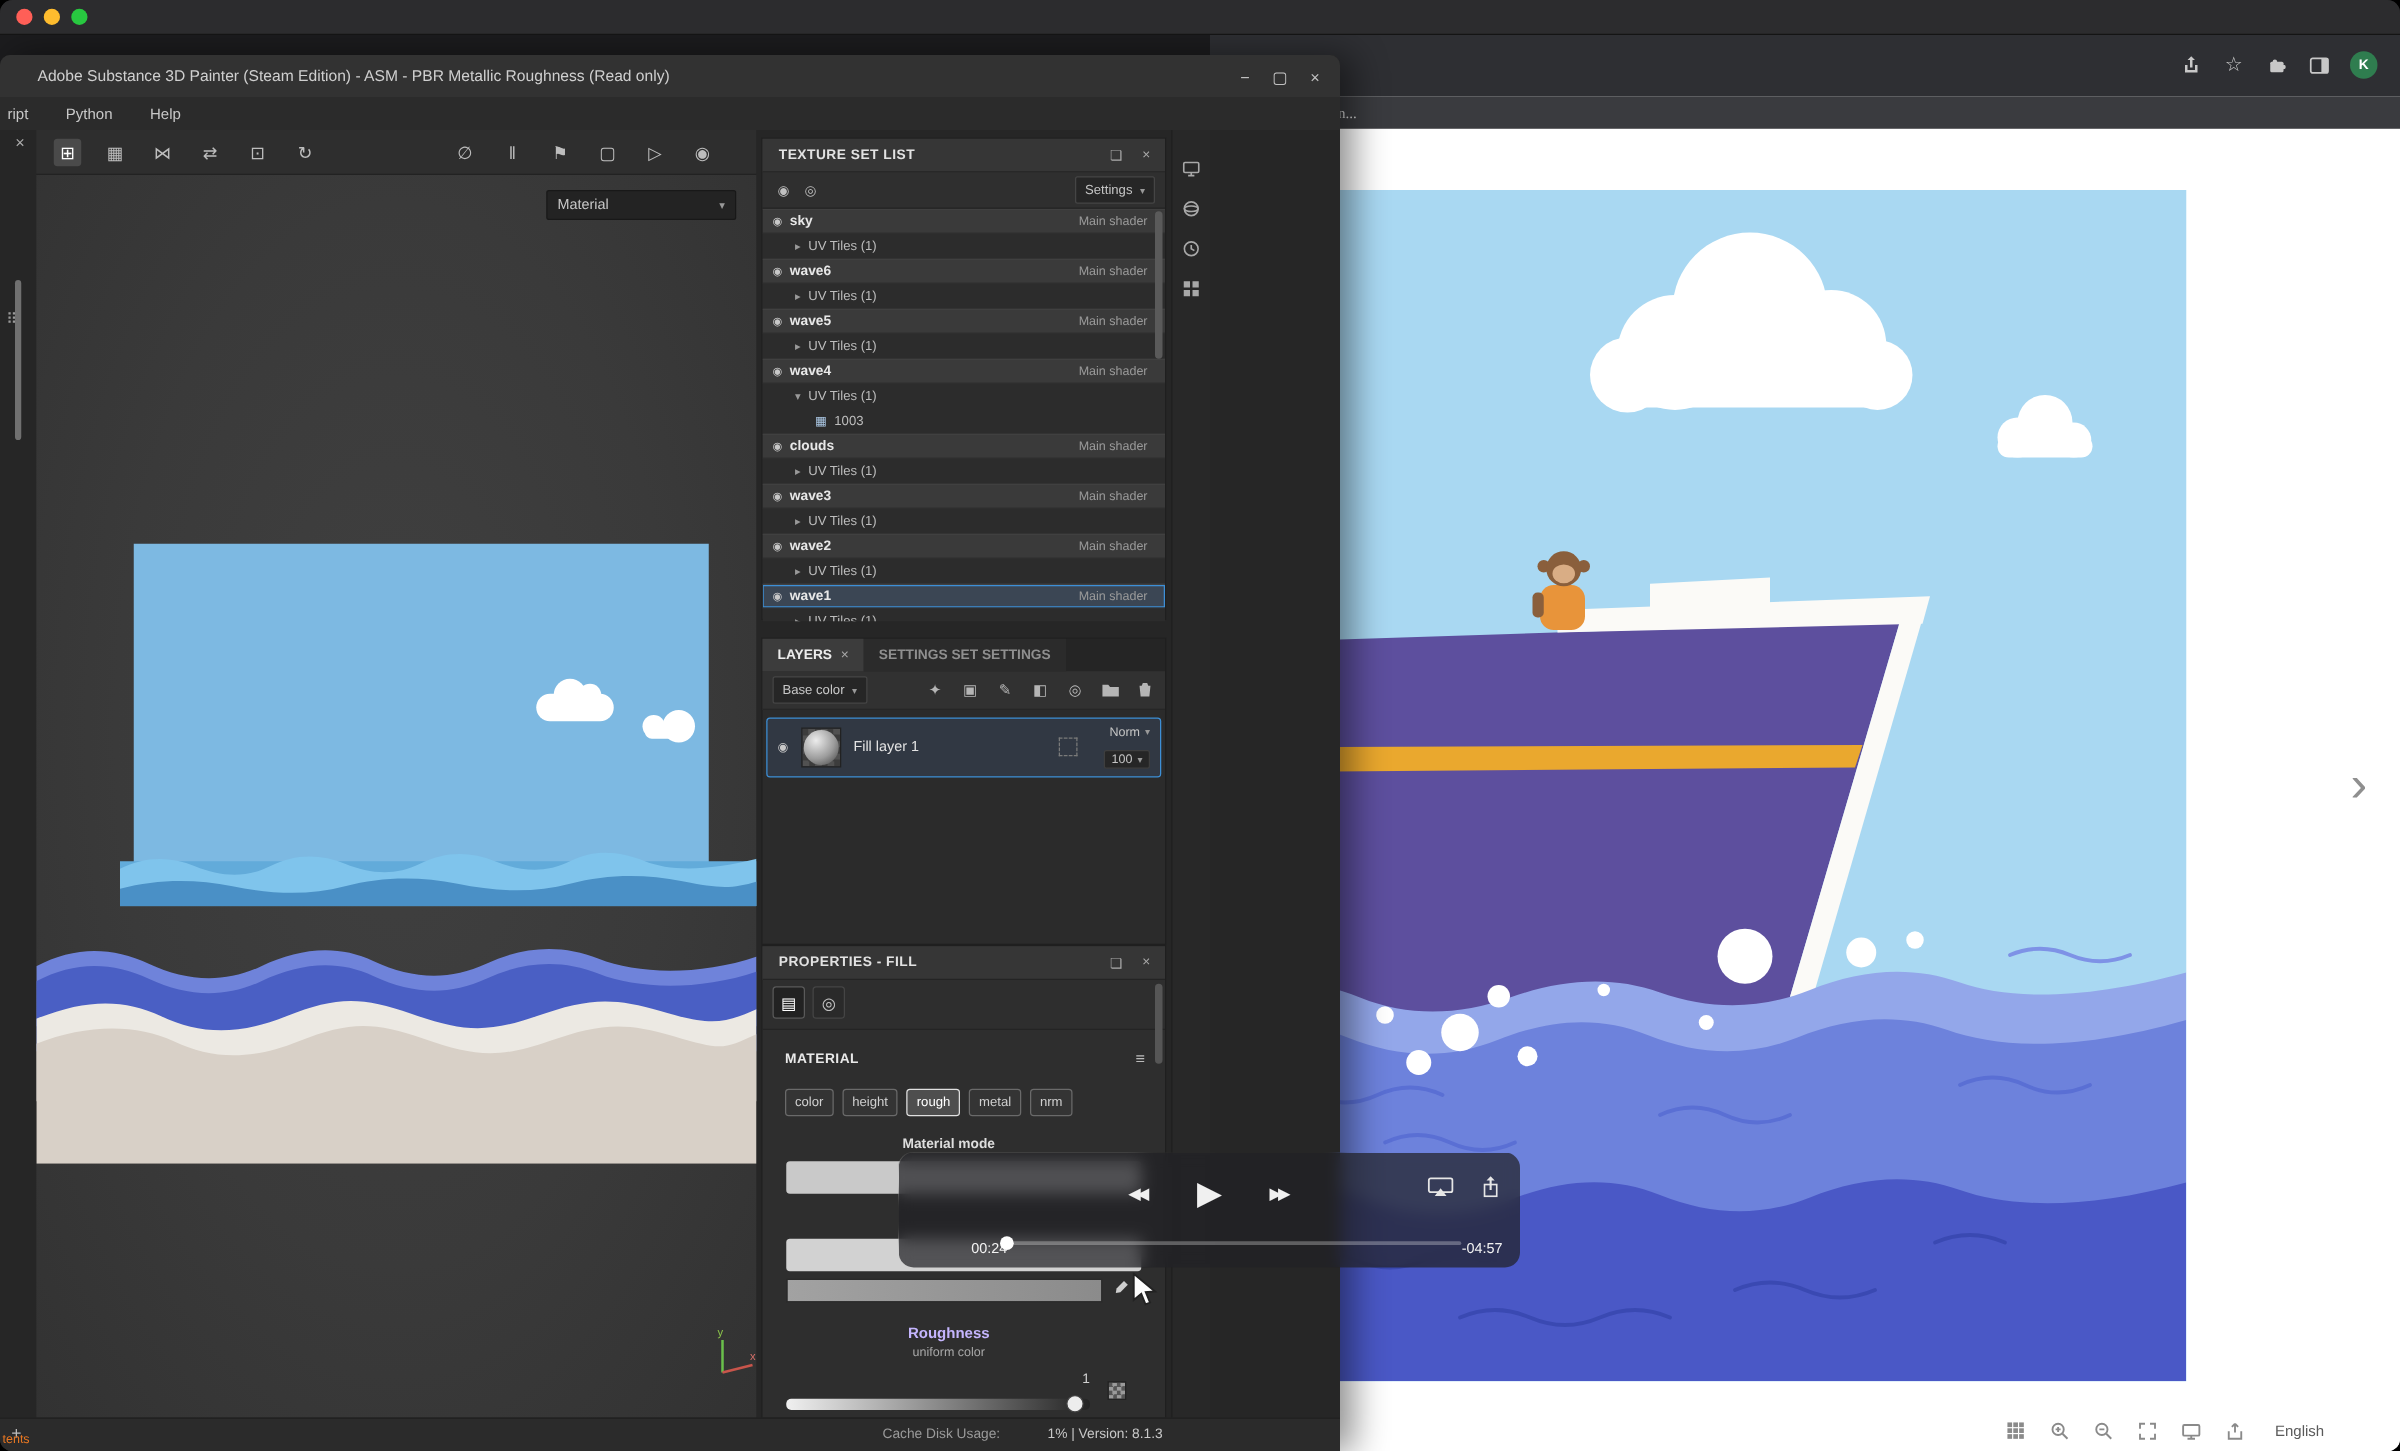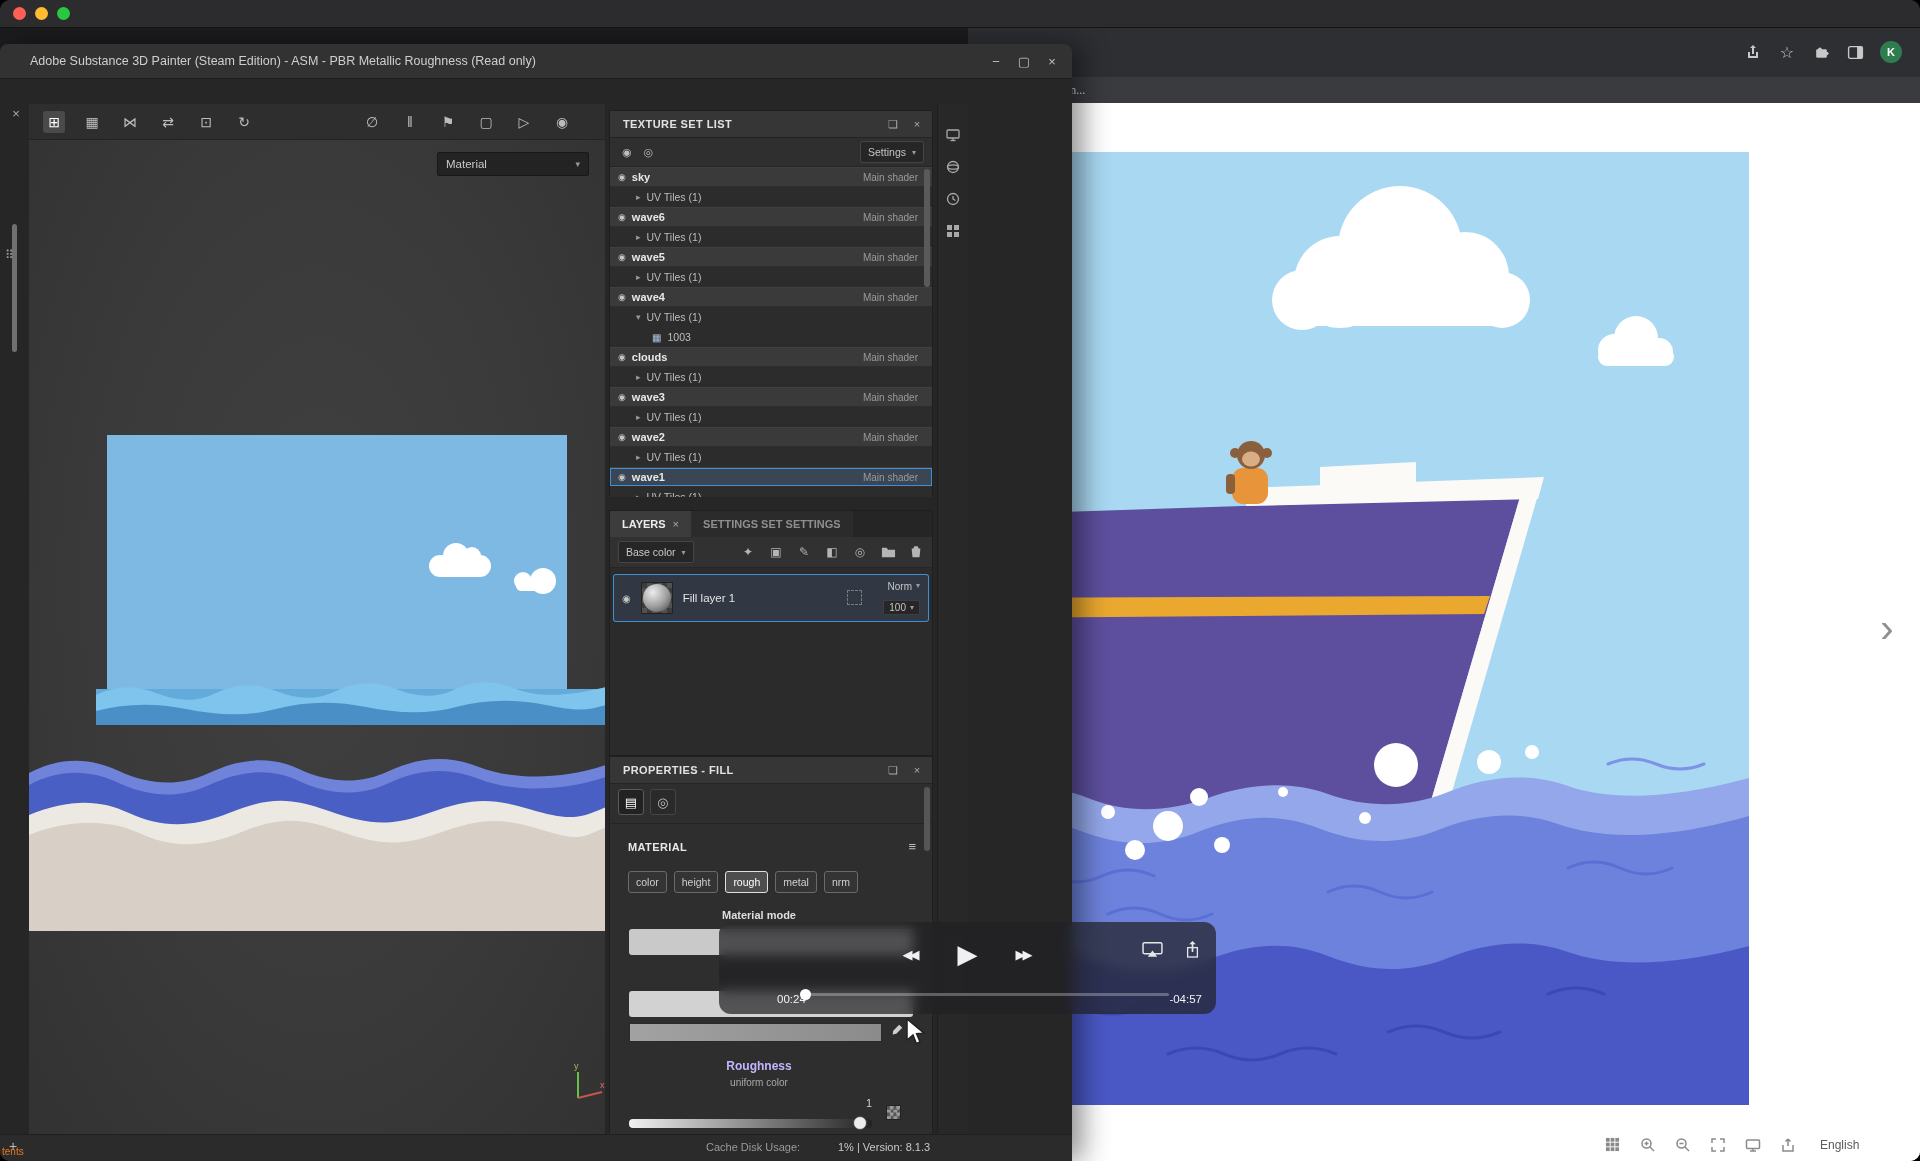--- a/index.html
+++ b/index.html
@@ -339,20 +339,25 @@
     <div class="painter">
       <div class="p-titlebar">
         <span class="p-title">Adobe Substance 3D Painter (Steam Edition) - ASM - PBR Metallic Roughness (Read only)</span>
         <span class="winbtns">
           <span class="winbtn">−</span>
           <span class="winbtn">▢</span>
           <span class="winbtn">×</span>
         </span>
       </div>
 
+      <div class="p-menubar">
+        <span class="menu-item">ript</span>
+        <span class="menu-item">Python</span>
+        <span class="menu-item">Help</span>
+      </div>
 
       <span class="toolbar-close">×</span>
 
       <div class="p-toolbar">
           <span class="tb-icon pressed">⊞</span>
           <span class="tb-icon">▦</span>
           <span class="tb-icon">⋈</span>
           <span class="tb-icon">⇄</span>
           <span class="tb-icon">⊡</span>
           <span class="tb-icon">↻</span>

